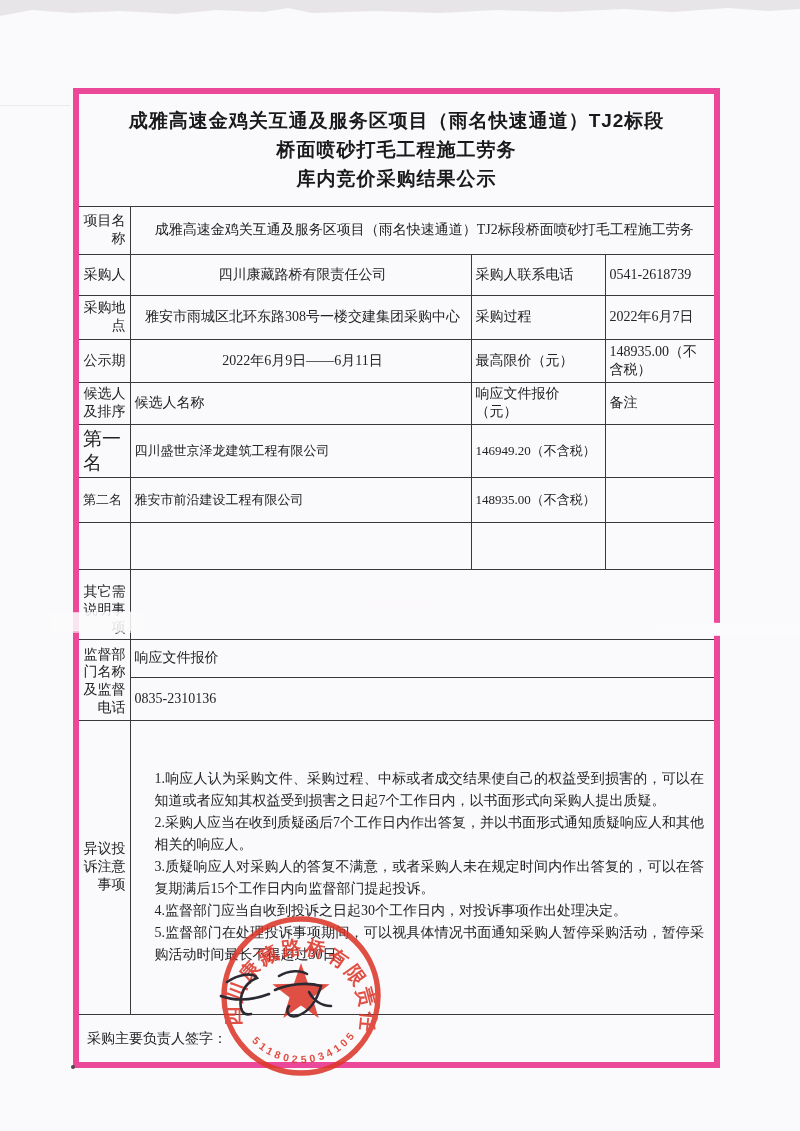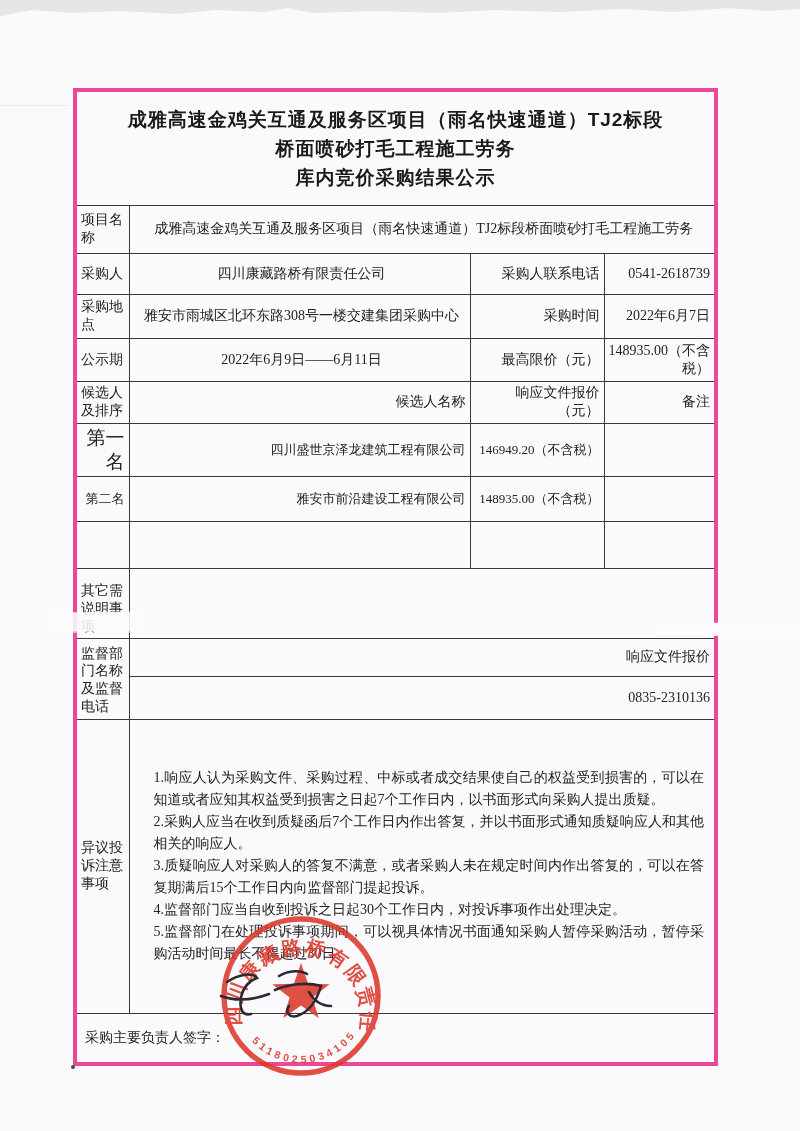--- a/index.html
+++ b/index.html
@@ -21,24 +21,24 @@
   table.result {
     position:absolute; left:73px; top:88px; width:641px;
     border-collapse:collapse; table-layout:fixed;
   }
   table.result td {
     border:1px solid #39383b;
     font-size:14px; line-height:1.28;
     padding:2px 4px; vertical-align:middle;
     overflow:hidden; color:#232226;
   }
-  table.result { border:4px solid #ec4899; }
-  .c-center { text-align:right; }
+  table.result { border:6px solid #ec4899; }
+  .c-center { text-align:left; }
   .c-left   { text-align:center; padding-left:8px !important; }
-  .label-cell { text-align:left; padding-left:4px !important; line-height:17px;font-family:Liberation Serif, serif; }
+  .label-cell { text-align:right; padding-left:4px !important; line-height:17px;font-family:Liberation Serif, serif; }
 
   .title-cell { text-align:center; vertical-align:middle; }
   .title-line {
     font-family:"Liberation Sans","DejaVu Sans",sans-serif;
     font-weight:700; font-size:19px; line-height:29px; letter-spacing:1px; color:#1a191c;
   }
 
   .sup-label { line-height:17px; padding-top:5px !important; vertical-align:top; }
   .small-wrap { font-size:13.5px; line-height:17px; }
 
@@ -90,21 +90,21 @@
   <tr style="height:41px">
     <td class="label-cell">采购人</td>
     <td class="c-left">四川康藏路桥有限责任公司</td>
     <td class="c-center">采购人联系电话</td>
     <td class="c-center">0541-2618739</td>
   </tr>
 
   <tr style="height:44px">
     <td class="label-cell">采购地点</td>
     <td class="c-left">雅安市雨城区北环东路308号一楼交建集团采购中心</td>
-    <td class="c-center">采购时间</td>
+    <td class="c-center">采购过程</td>
     <td class="c-center">2022年6月7日</td>
   </tr>
 
   <tr style="height:43px">
     <td class="label-cell">公示期</td>
     <td class="c-left">2022年6月9日——6月11日</td>
     <td class="c-center">最高限价（元）</td>
     <td class="c-center small-wrap">148935.00（不含税）</td>
   </tr>
 

